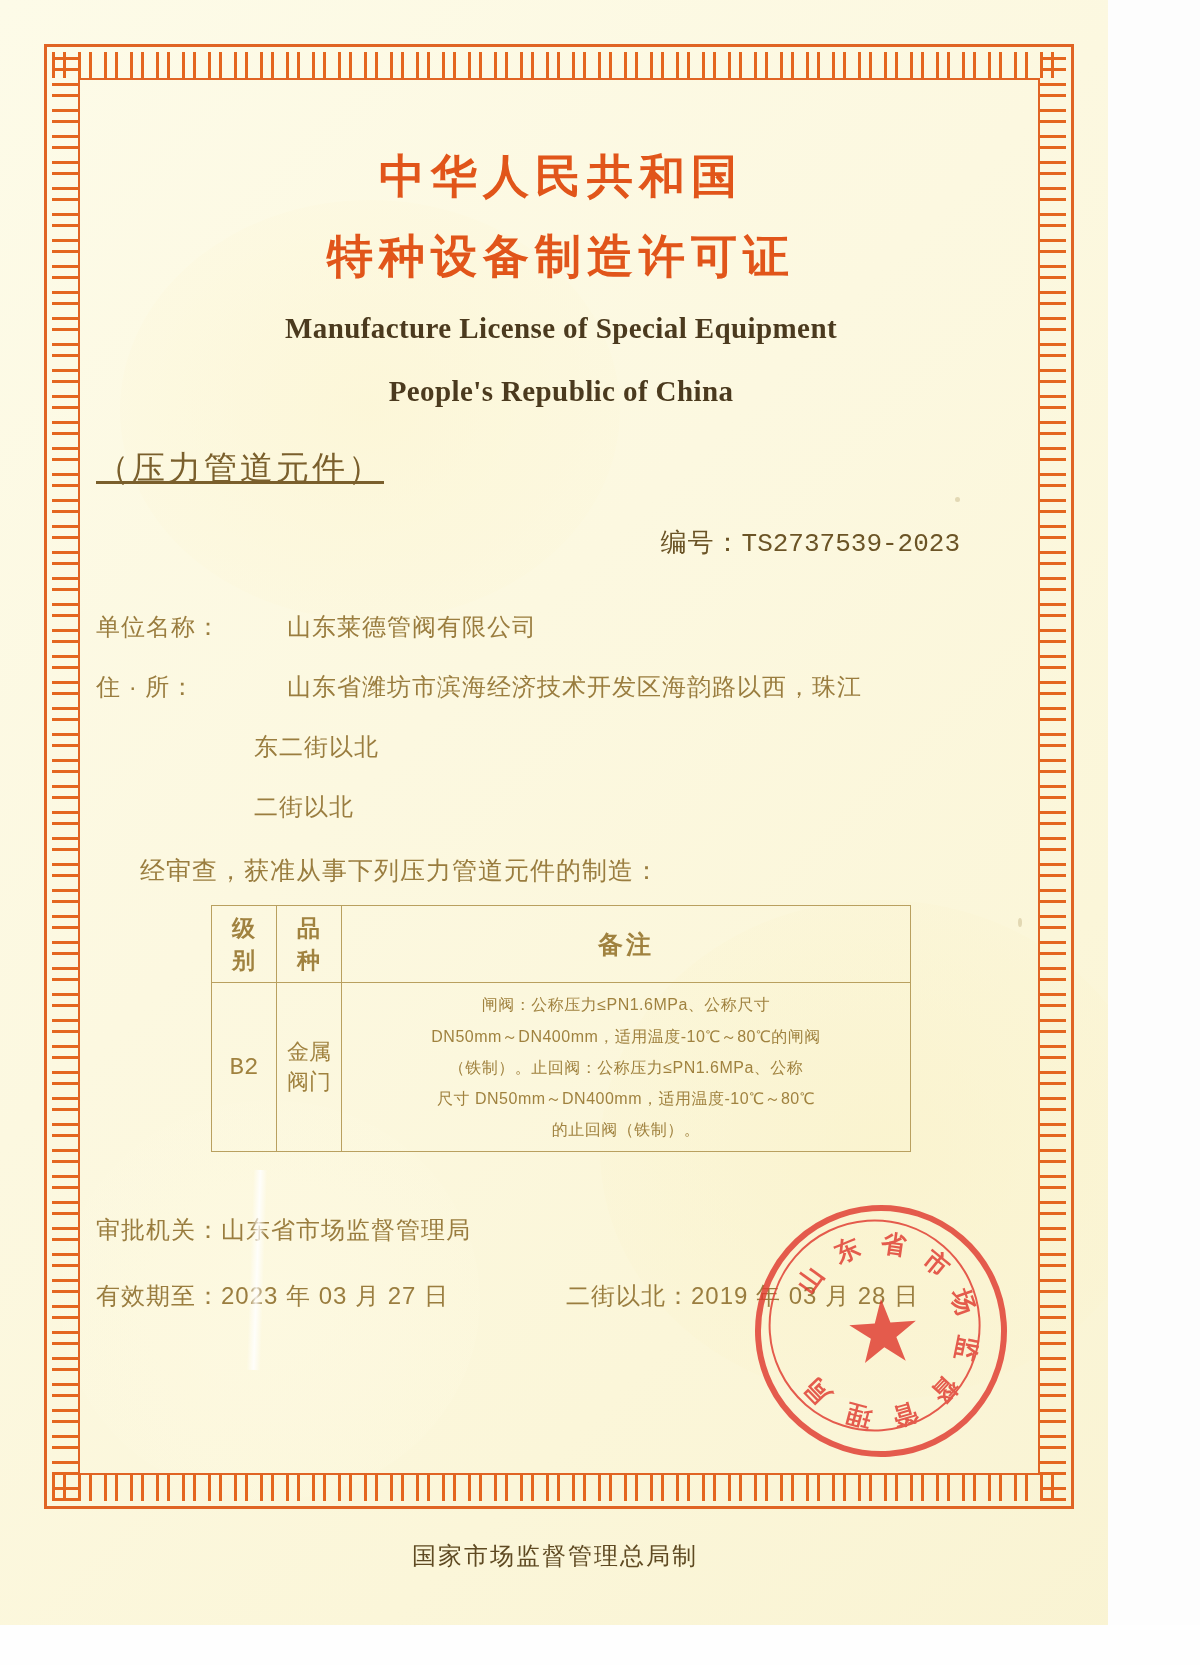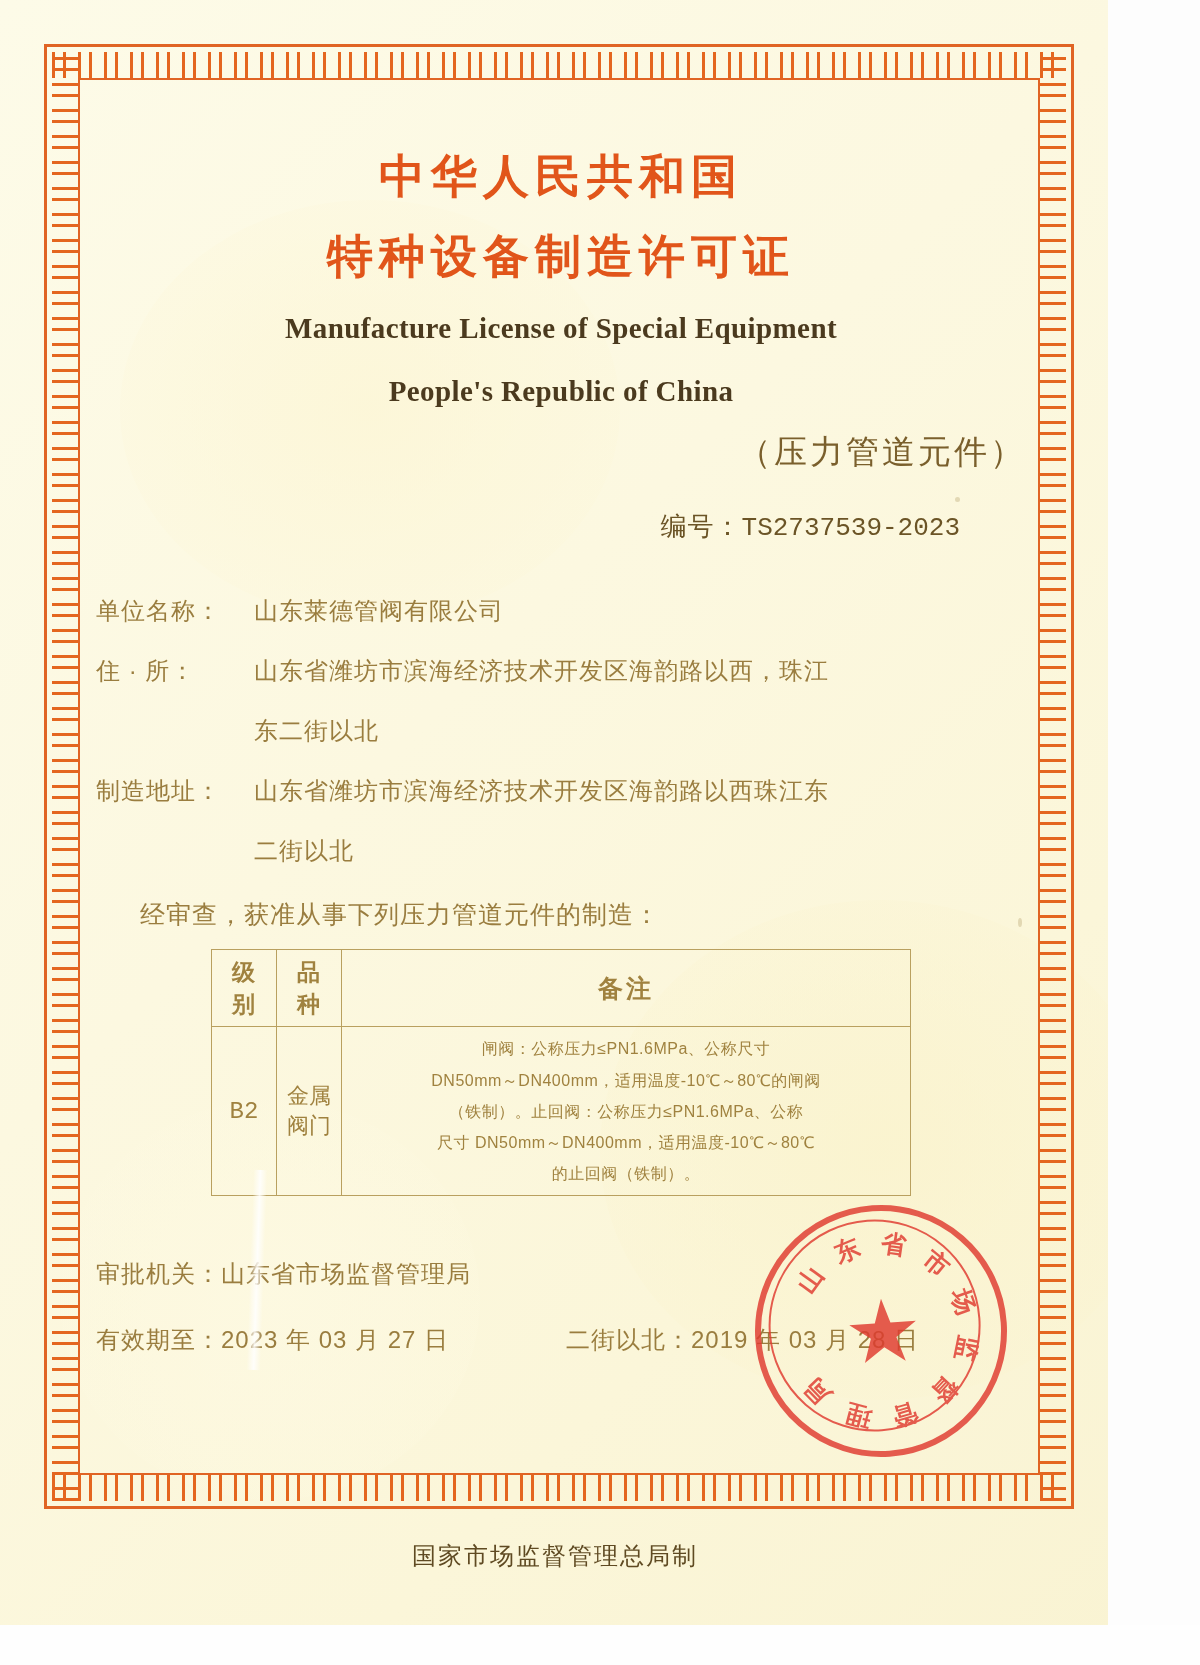--- a/index.html
+++ b/index.html
@@ -106,26 +106,27 @@
     color: #4b3a1e;
     font-family: "Liberation Serif", serif;
     font-weight: bold;
     font-size: 29px;
     letter-spacing: 0.4px;
   }
   .title-en1 { margin-top: 24px; }
   .title-en2 { margin-top: 30px; }
 
   .subtitle {
-    text-align: right;
+    text-align: left;
     color: #7a5f2c;
     font-size: 33px;
     letter-spacing: 3px;
-    margin-top: 22px;
-    font-family: "Liberation Sans", sans-serif;
+    margin-top: 38px;
+    font-family: "Liberation Sans", sans-serif;
+    text-decoration: underline;
   }
 
   .cert-no {
     text-align: right;
     color: #6b5426;
     font-size: 26px;
     margin-top: 34px;
     padding-right: 66px;
     letter-spacing: 1px;
     font-family: "Liberation Sans", sans-serif;
@@ -140,20 +141,21 @@
     color: #9a7d3f;
     font-family: "Liberation Sans", sans-serif;
     font-size: 24px;
     letter-spacing: 1px;
   }
   .field-row {
     display: flex;
     align-items: flex-start;
     margin-bottom: 18px;
     line-height: 1.75;
+    gap: 33px;
   }
   .field-label {
     flex: 0 0 auto;
     width: 158px;
     color: #9a7d3f;
     white-space: pre;
   }
   .field-value {
     flex: 1 1 auto;
     color: #9a7d3f;
@@ -347,24 +349,20 @@
         <div class="field-label">单位名称：</div>
         <div class="field-value">山东莱德管阀有限公司</div>
       </div>
 
       <div class="field-row">
         <div class="field-label">住 · 所：</div>
         <div class="field-value">山东省潍坊市滨海经济技术开发区海韵路以西，珠江</div>
       </div>
       <div class="field-cont">东二街以北</div>
 
-      <div class="field-row">
-        <div class="field-label">制造地址：</div>
-        <div class="field-value">山东省潍坊市滨海经济技术开发区海韵路以西珠江东</div>
-      </div>
       <div class="field-cont">二街以北</div>
 
     </div>
 
     <div class="statement">经审查，获准从事下列压力管道元件的制造：</div>
 
     <table class="scope-table">
       <thead>
         <tr>
           <th class="col-level th-vert">

